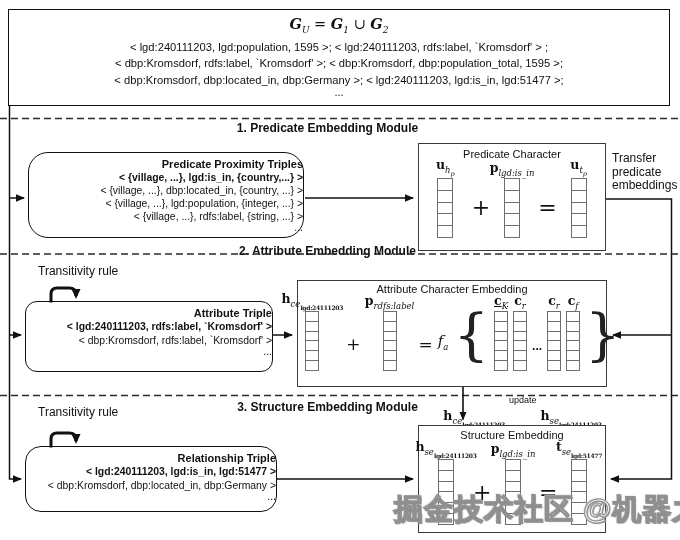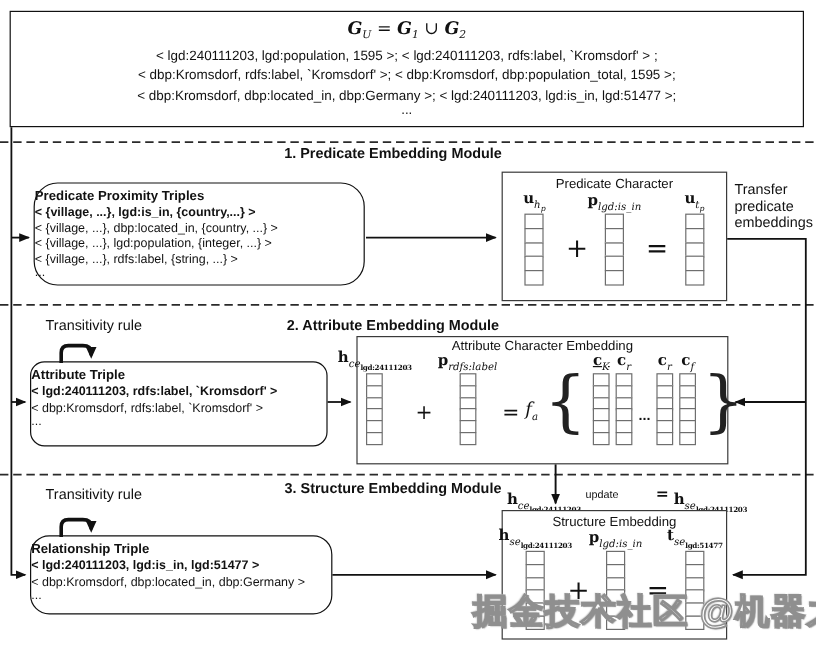--- a/index.html
+++ b/index.html
@@ -12,21 +12,21 @@
   
   .union{left:8px;top:9px;width:662px;height:97px;text-align:center;}
   .formula{margin-top:5px;font-size:14.5px;font-family:"DejaVu Serif",serif;}
   .gcal{font-style:italic;font-weight:bold;}
   .gsub{font-size:9px;font-style:italic;}
   .triples{margin-top:4px;font-size:11.2px;line-height:16.5px;}
   .tdots{font-size:11px;line-height:9px;}
   
   .sectitle{position:absolute;left:0;width:655px;text-align:center;font-weight:bold;font-size:12px;}
   
-  .tripbox{text-align:left;font-size:10.4px;line-height:13px;padding-top:4px;}
+  .tripbox{text-align:right;font-size:10.4px;line-height:13px;padding-top:4px;}
   .tripbox .bt{font-weight:bold;font-size:11px;line-height:14px;}
   .tripbox .bold{font-weight:bold;}
   .tripbox .el{line-height:10px;}
   
   .ml{white-space:nowrap;font-family:"DejaVu Serif",serif;}
   .mb{font-weight:bold;font-size:12.5px;}
   .ms{font-style:italic;font-size:8.5px;}
   .ms2{font-size:6.5px;}
   .id{font-style:normal;font-weight:bold;letter-spacing:-0.3px;font-size:6px;}
   
@@ -44,21 +44,21 @@
   .acrow{display:flex;justify-content:center;align-items:flex-start;gap:5px;margin-top:0;}
   .accol{display:flex;flex-direction:column;align-items:center;}
   .aclab{height:16px;display:flex;align-items:flex-end;justify-content:center;}
   .acop{font-family:"DejaVu Serif",serif;font-size:17px;margin-top:39px;}
   .fa{font-family:"DejaVu Serif",serif;font-style:italic;font-size:15px;margin-top:37px;}
   .brace{font-family:"DejaVu Serif",serif;font-size:56px;font-weight:400;line-height:1;margin-top:12px;color:#222;}
   .acdots{font-size:12px;font-weight:bold;margin-top:44px;}
   
   .note{position:absolute;font-size:12px;line-height:13.5px;}
   .ufor{position:absolute;display:flex;justify-content:center;gap:4px;}
-  .ustack{display:flex;flex-direction:row;align-items:center;line-height:1;gap:31px;}
+  .ustack{display:flex;flex-direction:column;align-items:flex-end;line-height:1;gap:31px;}
   .unote{font-size:9px;}
   .ueq{font-family:"DejaVu Serif",serif;font-weight:bold;font-size:13px;}
   .upad{padding-top:9px;}
   
   .wm{position:absolute;left:394px;top:490px;z-index:6;font-size:29px;font-weight:700;
       letter-spacing:1px;color:rgba(255,255,255,0.95);
       -webkit-text-stroke:1.2px #8f8f8f;
       text-shadow:1px 1px 1px #9a9a9a,-1px -1px 1px #c8c8c8;white-space:nowrap;}
   svg.wires{position:absolute;left:0;top:0;z-index:4;pointer-events:none;}
 </style>
@@ -77,21 +77,21 @@
     </div>
     <div class="triples">
       <div>&lt; lgd:240111203,  lgd:population, 1595 &gt;; &lt; lgd:240111203, rdfs:label, `Kromsdorf' &gt; ;</div>
       <div>&lt; dbp:Kromsdorf, rdfs:label, `Kromsdorf' &gt;; &lt; dbp:Kromsdorf, dbp:population_total, 1595 &gt;;</div>
       <div>&lt; dbp:Kromsdorf, dbp:located_in, dbp:Germany &gt;;  &lt; lgd:240111203, lgd:is_in, lgd:51477 &gt;;</div>
       <div class="tdots">...</div>
     </div>
   </div>
 
   <div class="sectitle" style="top:121px;">1. Predicate Embedding Module</div>
-  <div class="sectitle" style="top:264px;">2. Attribute Embedding Module</div>
+  <div class="sectitle" style="top:244px;">2. Attribute Embedding Module</div>
   <div class="sectitle" style="top:400px;">3. Structure Embedding Module</div>
 
   <div class="box rbox tripbox" style="left:28px;top:152px;width:276px;height:86px;border-radius:20px;">
     <div class="bt">Predicate Proximity Triples</div>
     <div class="bold">&lt; {village, ...}, lgd:is_in, {country,...} &gt;</div>
     <div>&lt; {village, ...}, dbp:located_in, {country, ...} &gt;</div>
     <div>&lt; {village, ...}, lgd:population, {integer, ...} &gt;</div>
     <div>&lt; {village, ...}, rdfs:label, {string, ...} &gt;</div>
     <div class="el">...</div>
   </div>

